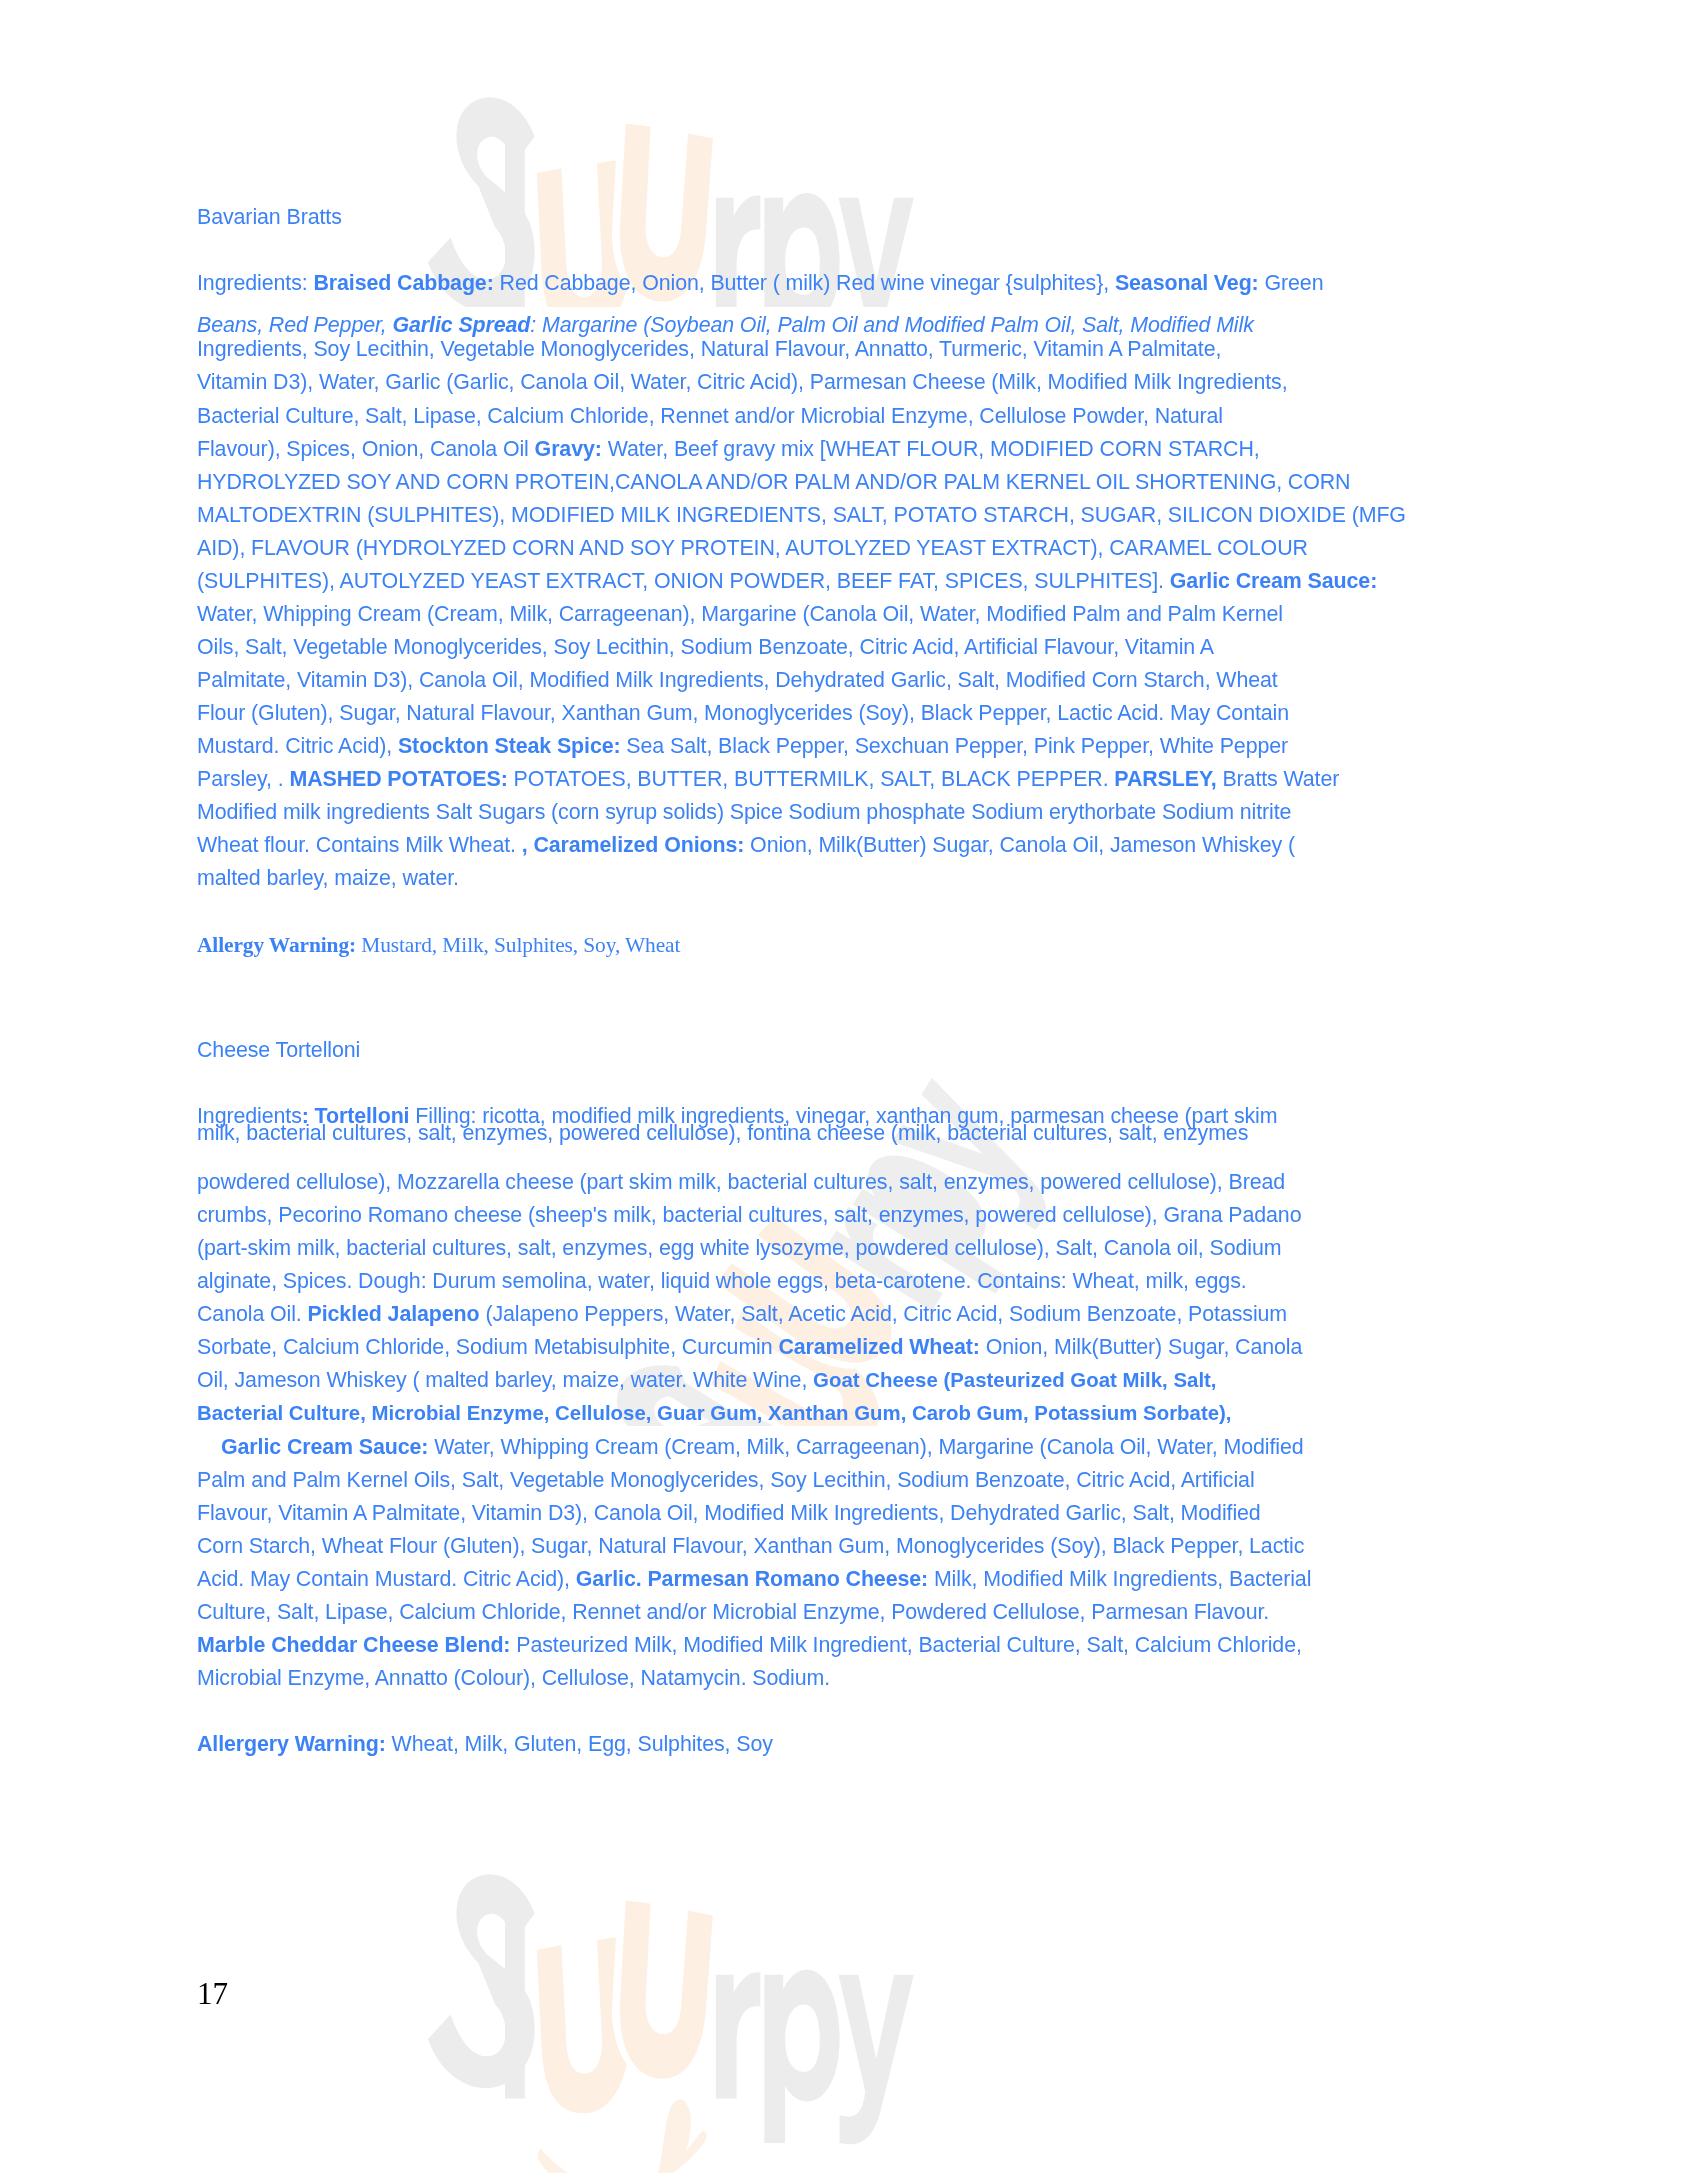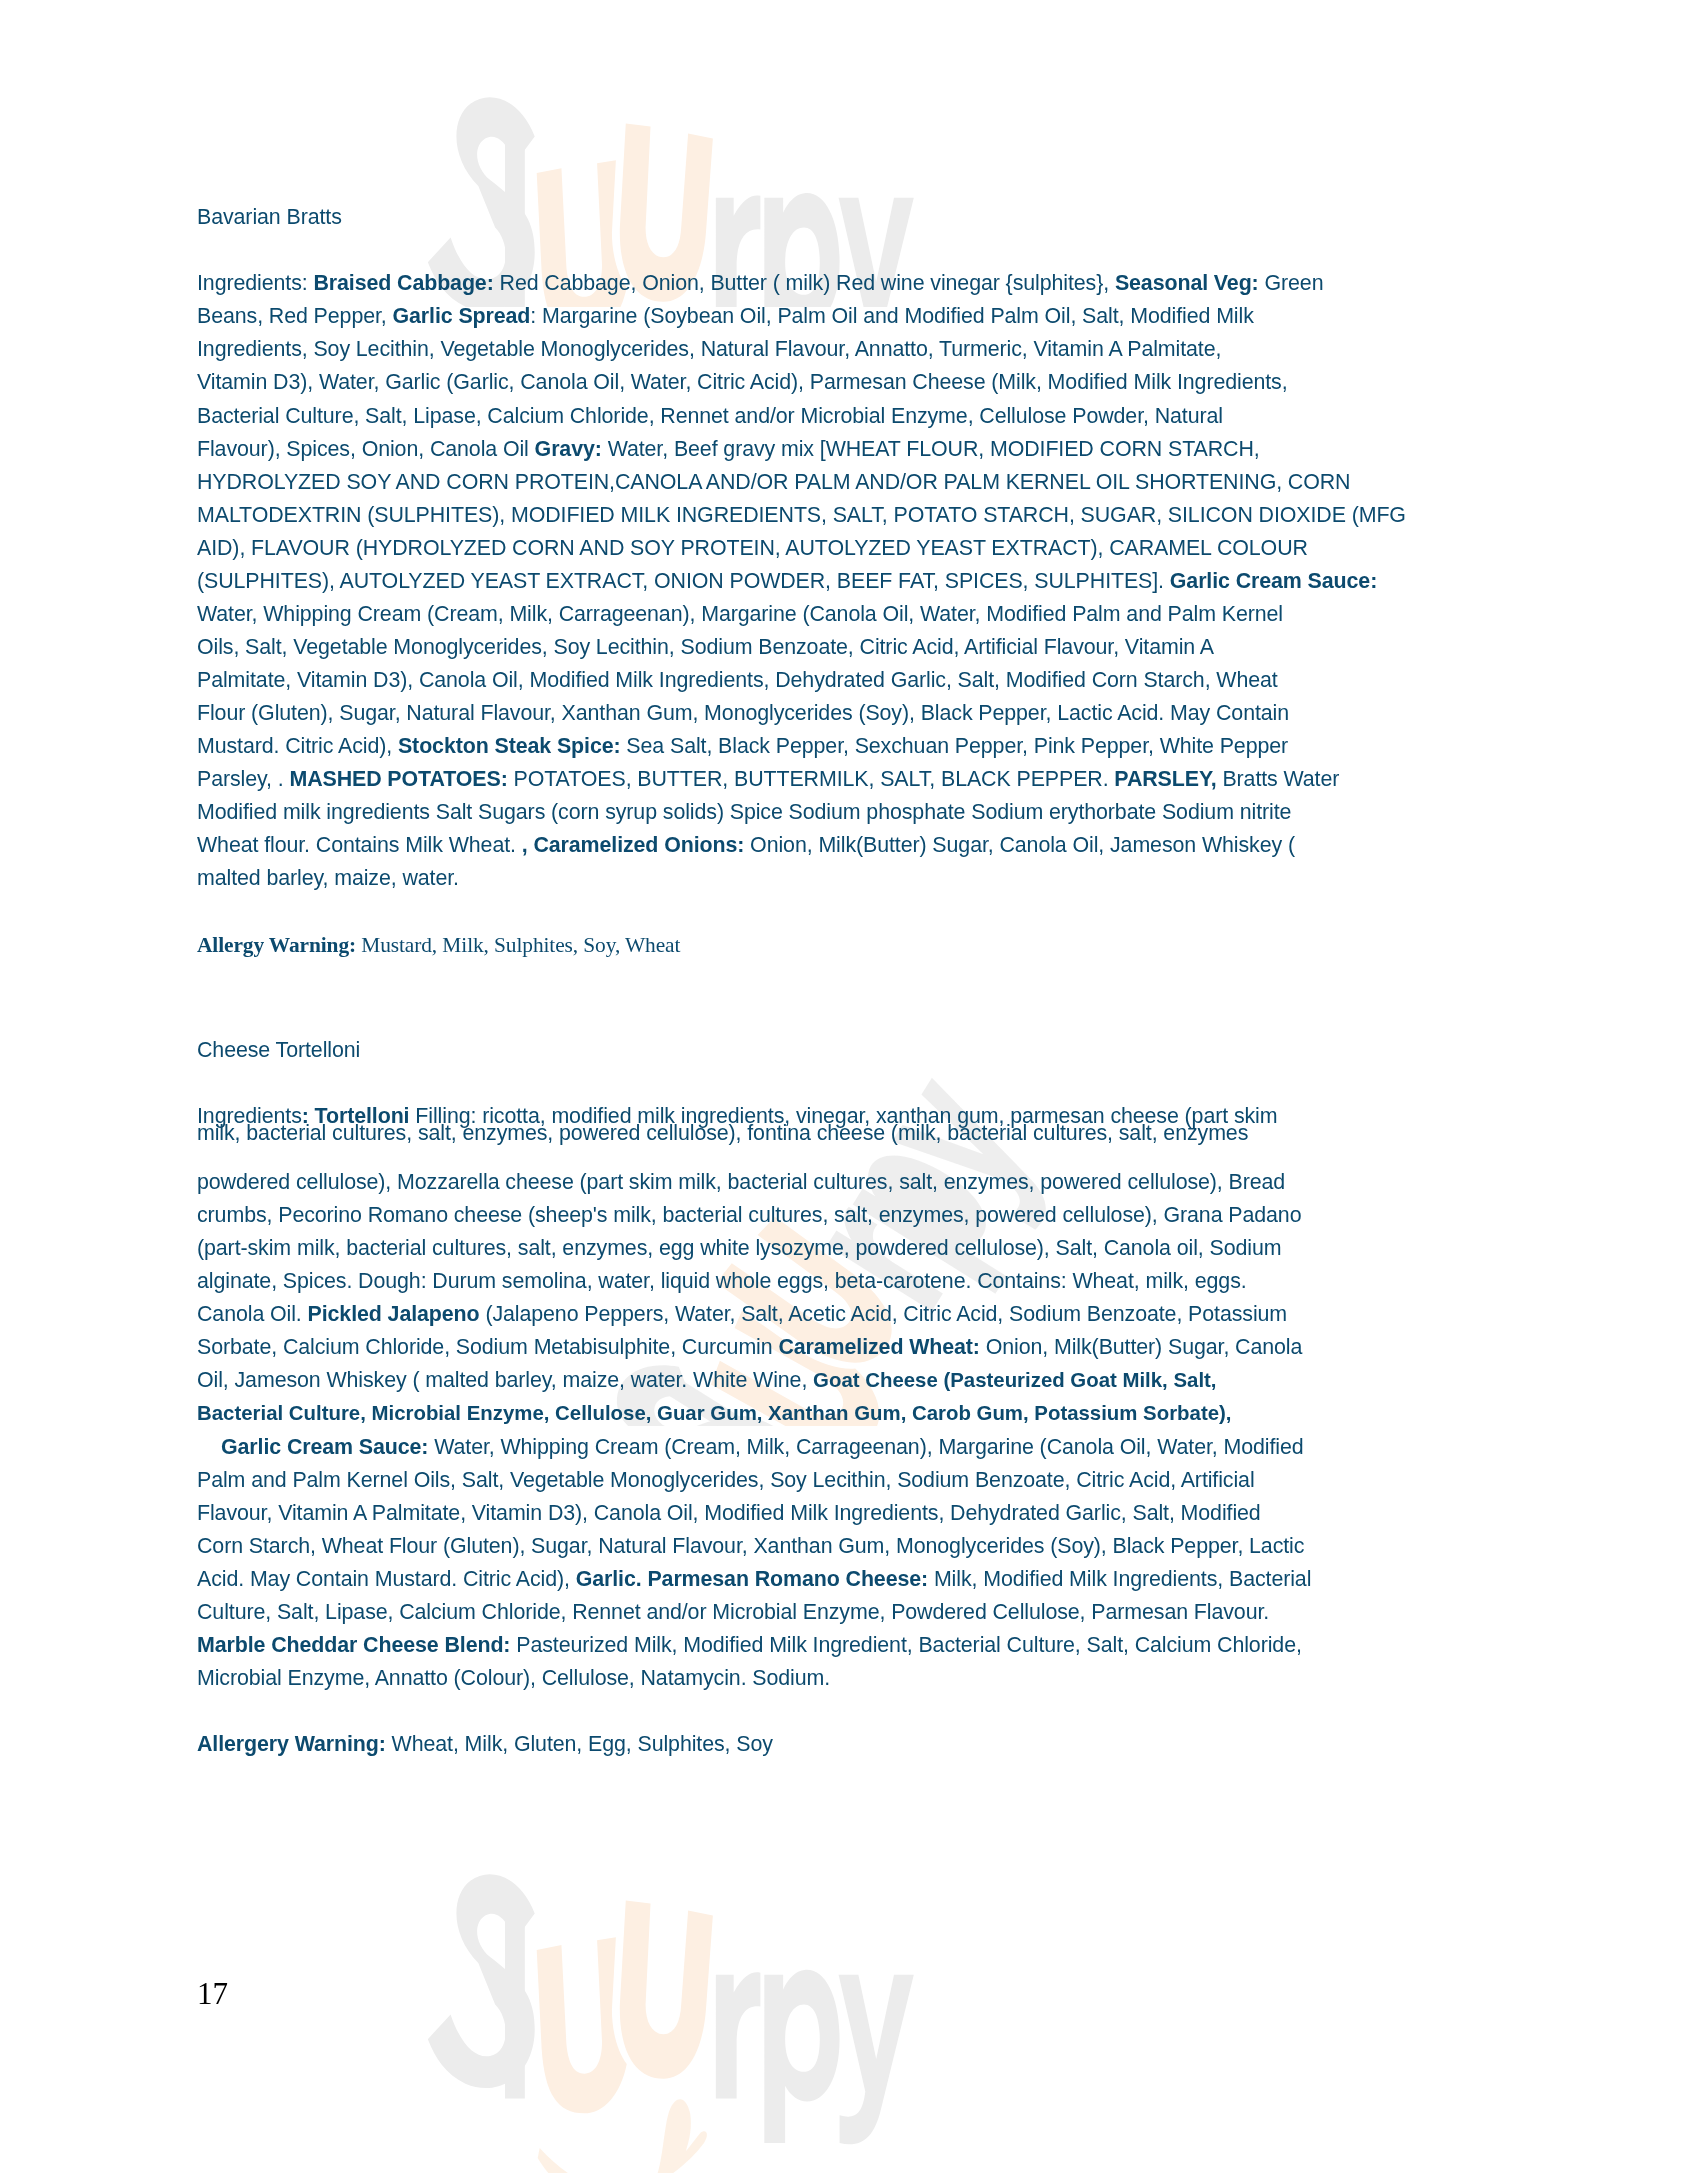--- a/index.html
+++ b/index.html
@@ -7,21 +7,21 @@
   .page { position: absolute; left: 0; top: 0; width: 1683px; height: 2178px; background: #fff; }
 
   
   .wm { position: absolute; pointer-events: none; z-index: 0; }
   .wm svg { display: block; }
 
   .content { position: absolute; left: 197px; top: 0; width: 1297px; z-index: 1; }
   .line {
     position: absolute; left: 0; white-space: nowrap;
     font-family: "Liberation Sans", sans-serif;
-    font-size: 21.4px; line-height: 26px; color: #0c4a6e;
+    font-size: 21.4px; line-height: 26px; color: #3b82f6;
     letter-spacing: -0.1px;
   }
   .b { font-weight: bold; }
   .arialb { font-family: "Liberation Sans", sans-serif; font-weight: bold; font-size: 20.4px; letter-spacing: 0; }
   .pagenum {
     position: absolute; left: 197px; top: 1976px;
     font-family: "Liberation Serif", serif; font-size: 31px; color: #000;
     z-index: 1;
   }
 </style>
@@ -77,21 +77,21 @@
         <path d="M127 115 L152 110 L157 210 C159 232 166 240 175 240 C186 240 193 228 193 208 L188 105 L207 102 L203 175 C203 200 210 220 218 230 C212 260 195 280 175 280 C148 280 135 260 132 215 Z"></path>
         <path d="M217 65 L242 68 L237 170 C237 190 245 200 255 200 C265 200 272 190 273 170 L280 75 L305 80 L298 175 C295 215 280 245 255 245 C225 245 210 215 211 170 Z"></path>
         <path d="M130 315 C175 365 230 370 245 350 C255 335 255 290 262 275 C268 262 278 262 282 280 C285 300 278 315 278 318 L292 300 C298 295 302 300 296 310 C270 345 220 372 180 365 C155 360 140 345 128 325 Z" opacity="0.9"></path>
       </g>
     </svg>
   </div>
 
   <div class="content" id="content">
       <div class="line" style="top: 204px;">Bavarian Bratts</div>
       <div class="line" style="top: 270px;"><span>Ingredients: </span><span class="b">Braised Cabbage:</span><span> Red Cabbage, Onion, Butter ( milk) Red wine vinegar {sulphites}, </span><span class="b">Seasonal Veg:</span><span>  Green</span></div>
-      <div class="line" style="top: 303px;"><span>Beans, Red Pepper, </span><span class="b">Garlic Spread</span><span>: Margarine (Soybean Oil, Palm Oil and Modified Palm Oil, Salt, Modified Milk</span></div>
+      <div class="line" style="top: 312px; font-style: italic;"><span>Beans, Red Pepper, </span><span class="b">Garlic Spread</span><span>: Margarine (Soybean Oil, Palm Oil and Modified Palm Oil, Salt, Modified Milk</span></div>
       <div class="line" style="top: 336px;"><span>Ingredients, Soy Lecithin, Vegetable Monoglycerides, Natural Flavour, Annatto, Turmeric, Vitamin A Palmitate,</span></div>
       <div class="line" style="top: 369px;"><span>Vitamin D3), Water, Garlic (Garlic, Canola Oil, Water, Citric Acid), Parmesan Cheese (Milk, Modified Milk Ingredients,</span></div>
       <div class="line" style="top: 403px;"><span>Bacterial Culture, Salt, Lipase, Calcium Chloride, Rennet and/or Microbial Enzyme, Cellulose Powder, Natural</span></div>
       <div class="line" style="top: 436px;"><span>Flavour), Spices, Onion, Canola Oil </span><span class="b">Gravy:</span><span> Water, Beef gravy mix [WHEAT FLOUR, MODIFIED CORN STARCH,</span></div>
       <div class="line" style="top: 469px;"><span>HYDROLYZED SOY AND CORN PROTEIN,CANOLA AND/OR PALM AND/OR PALM KERNEL OIL SHORTENING, CORN</span></div>
       <div class="line" style="top: 502px;"><span>MALTODEXTRIN (SULPHITES), MODIFIED MILK INGREDIENTS, SALT, POTATO STARCH, SUGAR, SILICON DIOXIDE (MFG</span></div>
       <div class="line" style="top: 535px;"><span>AID), FLAVOUR (HYDROLYZED CORN AND SOY PROTEIN, AUTOLYZED YEAST EXTRACT), CARAMEL COLOUR</span></div>
       <div class="line" style="top: 568px;"><span>(SULPHITES), AUTOLYZED YEAST EXTRACT, ONION POWDER, BEEF FAT, SPICES, SULPHITES]. </span><span class="b">Garlic Cream Sauce:</span></div>
       <div class="line" style="top: 601px;"><span>Water, Whipping Cream (Cream, Milk, Carrageenan), Margarine (Canola Oil, Water, Modified Palm and Palm Kernel</span></div>
       <div class="line" style="top: 634px;"><span>Oils, Salt, Vegetable Monoglycerides, Soy Lecithin, Sodium Benzoate, Citric Acid, Artificial Flavour, Vitamin A</span></div>

